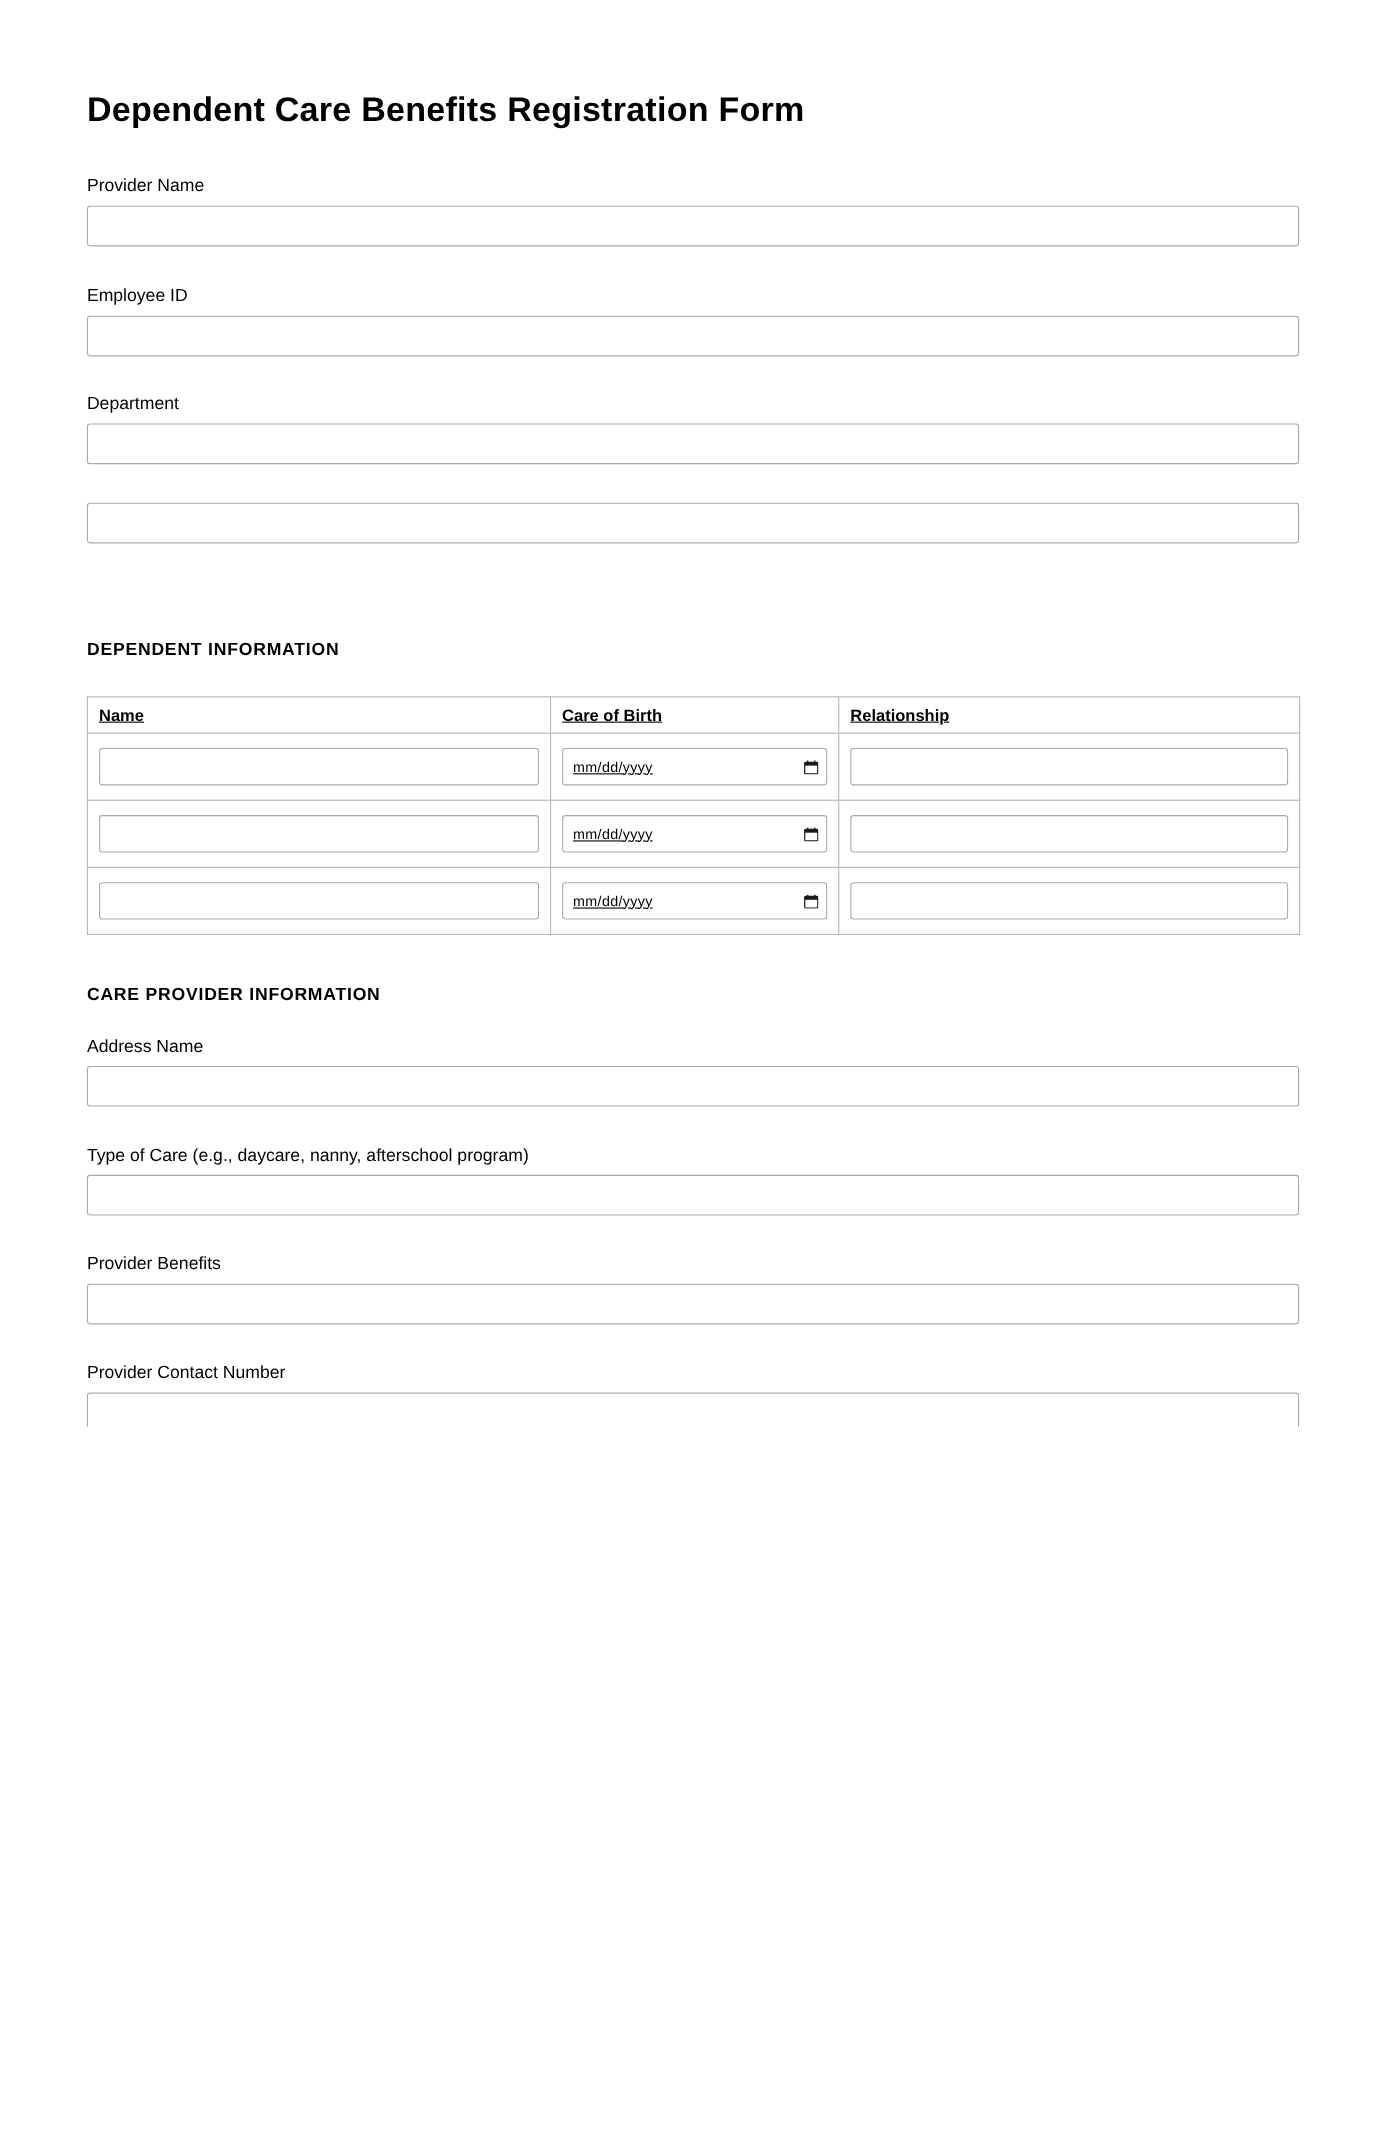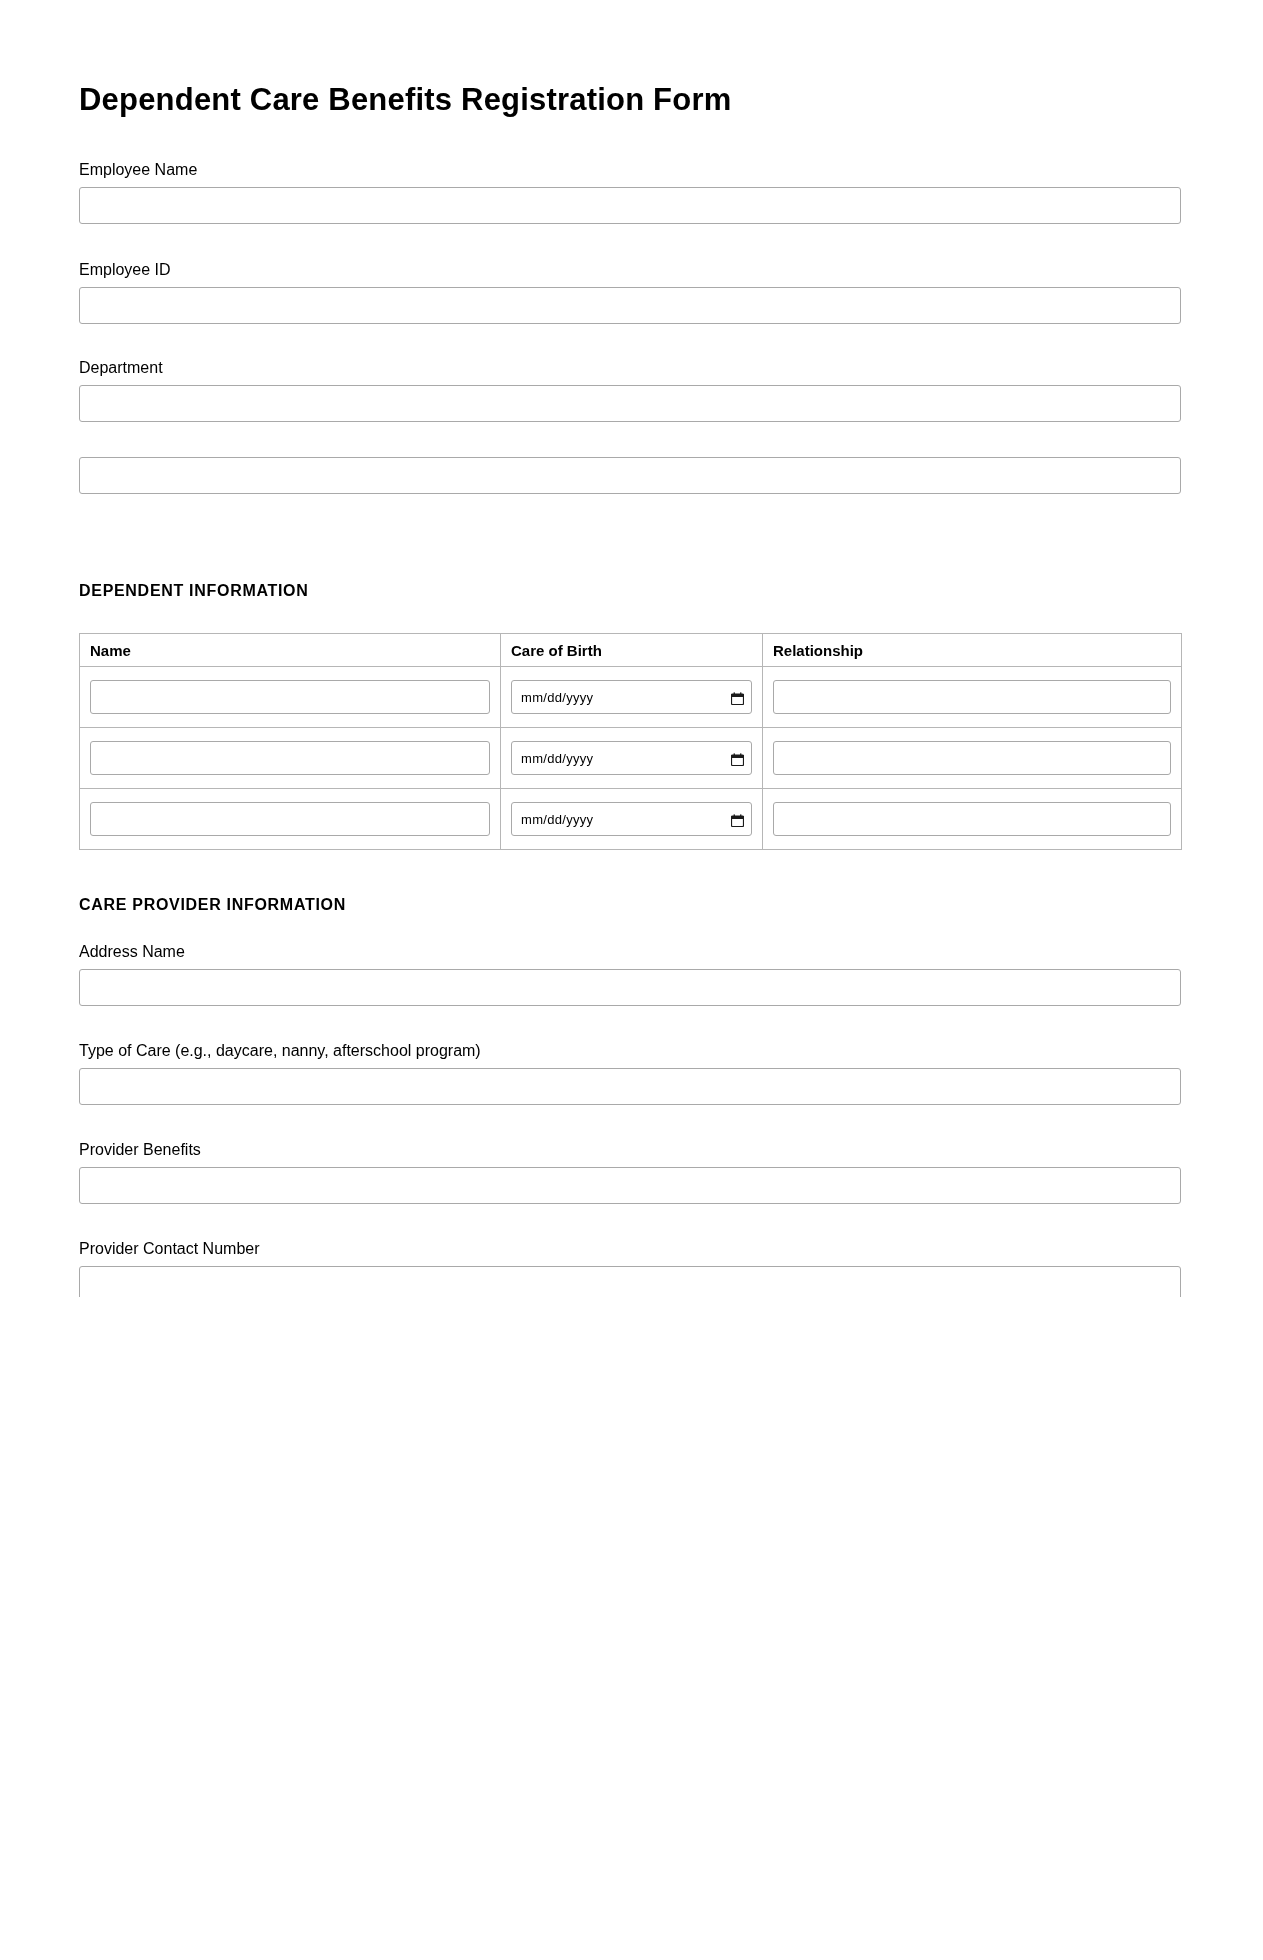--- a/index.html
+++ b/index.html
@@ -92,20 +92,21 @@
     margin: 0;
     font-family: "Liberation Sans", sans-serif;
   }
 
   
   .dep-table-wrap {
     position: absolute;
     left: 0;
     top: 633px;
     width: 1102px;
+    text-decoration: underline;
   }
   table.dep-table {
     border-collapse: collapse;
     width: 1102px;
     table-layout: fixed;
     background: #fff;
   }
   table.dep-table th,
   table.dep-table td {
     border: 1px solid #b6b6b6;
@@ -181,21 +182,21 @@
 </head>
 <body>
 
 <div class="page-clip">
   <div class="page">
     <div class="form-wrap">
 
       <h1 class="form-title">Dependent Care Benefits Registration Form</h1>
 
       <div class="field" style="top:160px;">
-        <label class="field-label">Employee Name</label>
+        <label class="field-label">Provider Name</label>
         <input class="text-input" type="text" placeholder="" style="">
       </div>
 
       <div class="field" style="top:260px;">
         <label class="field-label">Employee ID</label>
         <input class="text-input" type="text" placeholder="" style="">
       </div>
 
       <div class="field" style="top:358px;">
         <label class="field-label">Department</label>

